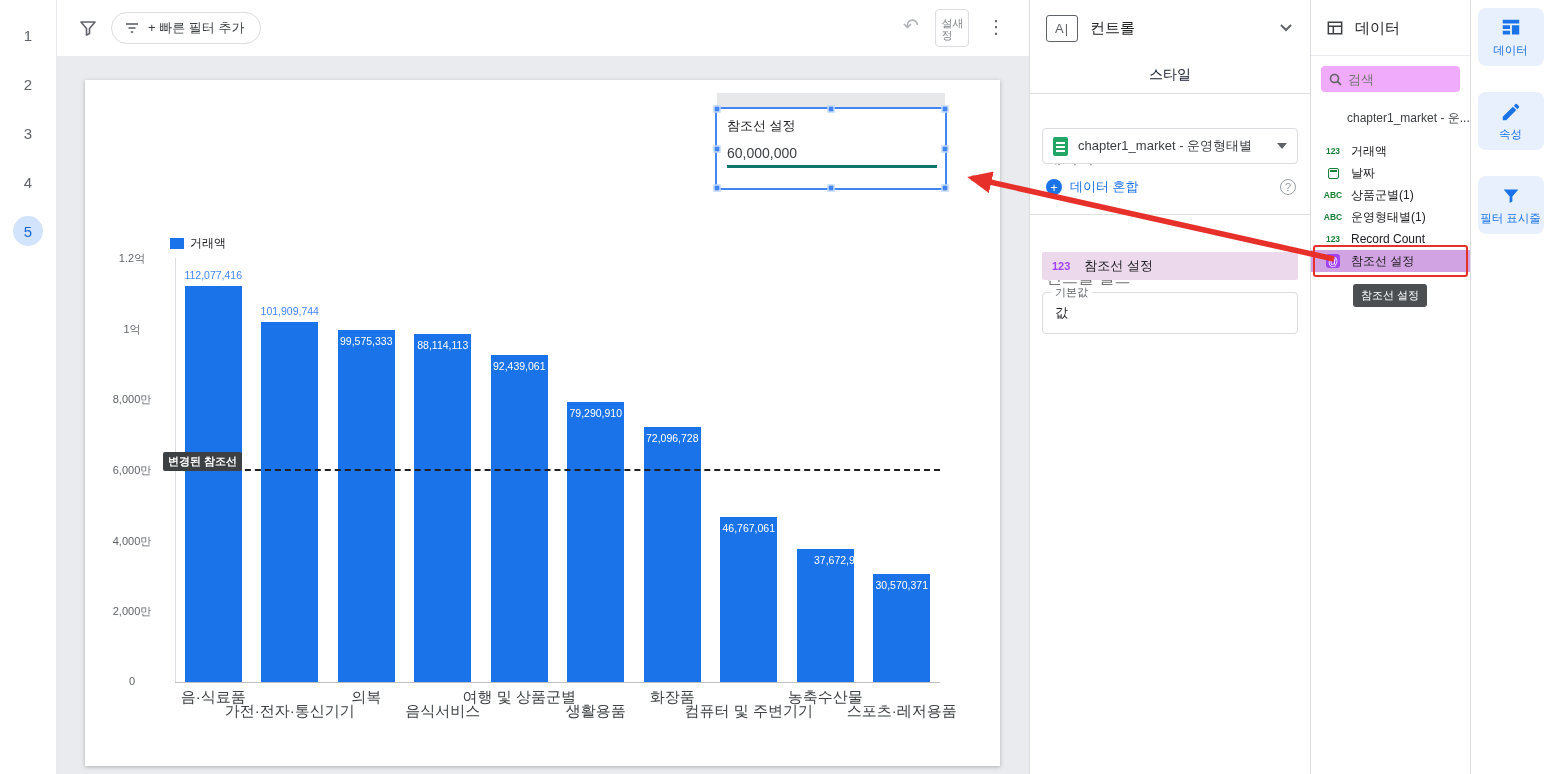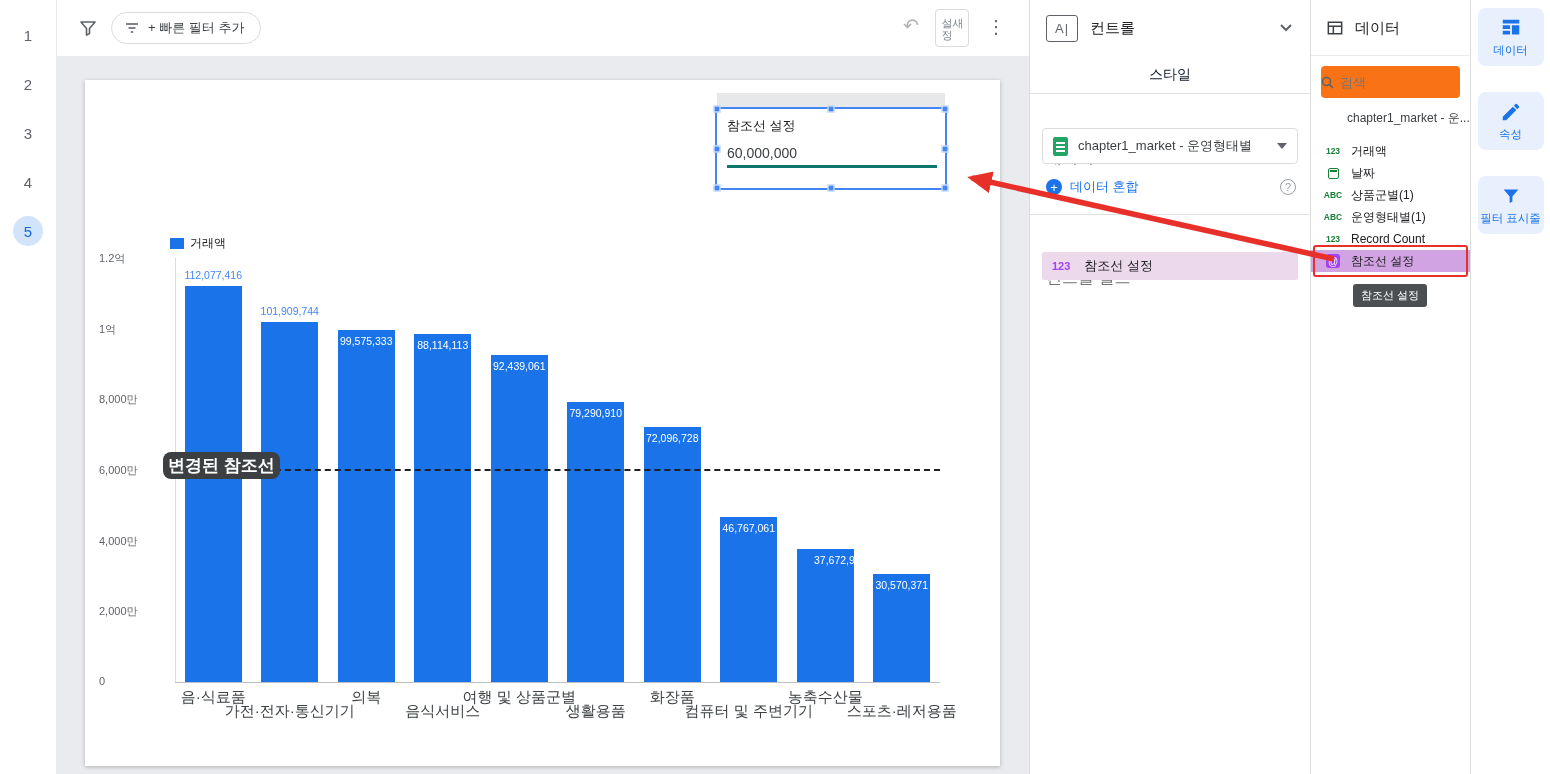--- a/index.html
+++ b/index.html
@@ -31,28 +31,28 @@
   .control-widget{position:absolute;left:630px;top:27px;width:232px;height:83px;border:2px solid #4285f4;background:#fff;z-index:3;}
   .sel-handle{position:absolute;width:7px;height:7px;background:#4285f4;border:1px solid #fff;transform:translate(-50%,-50%);}
   .widget-title{position:absolute;left:10px;top:8px;font-size:13px;color:#202124;}
   .widget-input{position:absolute;left:10px;top:34px;width:210px;font-size:14px;color:#3c4043;border:none;border-bottom:3px solid #0f766e;padding:2px 0 4px 0;outline:none;background:transparent;font-family:inherit;}
 
   
   .legend{position:absolute;left:85px;top:155px;display:flex;align-items:center;gap:6px;}
   .legend-swatch{width:14px;height:11px;background:#1a73e8;display:inline-block;}
   .legend-label{font-size:12px;color:#202124;}
   .axis-line{position:absolute;background:#dadce0;}
-  .y-tick{position:absolute;font-size:11px;color:#5f6368;text-align:left;}
+  .y-tick{position:absolute;font-size:11px;color:#5f6368;text-align:center;}
   .bar{position:absolute;cursor:pointer;}
   .bar-label{position:absolute;font-size:10.5px;text-align:center;white-space:nowrap;}
   .bar-label.above{color:#4285f4;}
   .bar-label.inside{color:#fff;}
   .x-label{position:absolute;transform:translateX(-50%);white-space:nowrap;font-size:15px;color:#3c4043;}
   .ref-line{position:absolute;height:0;border-top:2px dashed #202124;}
-  .ref-badge{position:absolute;background:#3c4043;color:#fff;font-size:17px;font-weight:bold;padding:2px 5px;border-radius:8px;white-space:nowrap;}
+  .ref-badge{position:absolute;background:#3c4043;color:#fff;font-size:11px;font-weight:bold;padding:2px 5px;border-radius:2px;white-space:nowrap;}
 
   
   .control-panel{position:absolute;left:1029px;top:0;width:281px;height:774px;background:#fff;border-left:1px solid #dadce0;}
   .cp-header{position:relative;height:56px;}
   .ctrl-icon{position:absolute;left:16px;top:15px;width:32px;height:27px;border:1.3px solid #5f6368;border-radius:3px;display:flex;align-items:center;justify-content:center;font-size:13px;color:#5f6368;}
   .ctrl-icon::before{content:"A|";letter-spacing:1px;}
   .cp-title{position:absolute;left:60px;top:19px;font-size:15px;color:#202124;}
   .cp-chevron{position:absolute;right:18px;top:24px;cursor:pointer;}
   .cp-tabs{position:absolute;left:0;top:56px;width:100%;height:38px;display:flex;border-bottom:1px solid #e0e0e0;}
   .tab{flex:1;display:flex;align-items:center;justify-content:center;font-size:14px;color:#0f172a;position:relative;cursor:pointer;}
@@ -75,21 +75,21 @@
   .chip-label{font-size:13px;color:#202124;}
   .default-box{position:absolute;left:12px;right:12px;top:292px;height:42px;border:1px solid #dadce0;border-radius:4px;}
   .default-legend{position:absolute;top:-8px;left:8px;background:#fff;padding:0 4px;font-size:11px;color:#5f6368;}
   .default-value{position:absolute;left:12px;top:11px;font-size:13px;color:#202124;}
 
   
   .data-panel{position:absolute;left:1310px;top:0;width:160px;height:774px;background:#fff;border-left:1px solid #dadce0;}
   .dp-header{position:relative;height:56px;border-bottom:1px solid #e8eaed;}
   .dp-icon{position:absolute;left:14px;top:18px;}
   .dp-title{position:absolute;left:44px;top:19px;font-size:15px;color:#202124;}
-  .search-box{position:absolute;left:10px;right:10px;top:66px;height:32px;background:#f97316;border-radius:4px;display:flex;align-items:center;padding:0 0;gap:6px;}
+  .search-box{position:absolute;left:10px;right:10px;top:66px;height:26px;background:#f0abfc;border-radius:4px;display:flex;align-items:center;padding:0 8px;gap:6px;}
   .search-input{flex:1;border:none;background:transparent;outline:none;font-size:13px;color:#3c4043;min-width:0;font-family:inherit;}
   .dp-source{position:absolute;left:36px;top:110px;font-size:12px;color:#3c4043;white-space:nowrap;}
   .field-list{position:absolute;left:0;right:0;top:140px;}
   .field-row{height:22px;display:flex;align-items:center;gap:8px;padding:0 6px 0 12px;cursor:pointer;}
   .field-row.hl{background:#d2a3e2;}
   .fi{flex:0 0 auto;display:flex;align-items:center;justify-content:center;}
   .fi-num,.fi-abc{width:20px;font-size:8.5px;font-weight:bold;color:#188038;letter-spacing:0;}
   .fi-cal{width:20px;}
   .fi-cal i{display:block;position:relative;width:11px;height:11px;border:1.5px solid #188038;border-radius:2px;}
   .fi-cal i::before{content:"";position:absolute;left:1px;right:1px;top:1px;height:2px;background:#188038;}
@@ -228,20 +228,24 @@
       <span class="plus-icon"></span>
       <span class="blend-link">데이터 혼합</span>
       <span class="help-icon"></span>
     </div>
     <div class="cp-divider"></div>
     <div class="section-label" style="top:228px">컨트롤 필드</div>
     <div class="field-chip">
       <span class="chip-type">123</span>
       <span class="chip-label">참조선 설정</span>
     </div>
+    <div class="default-box">
+      <span class="default-legend">기본값</span>
+      <span class="default-value">값</span>
+    </div>
   </div>
 
   <div class="data-panel">
     <div class="dp-header">
       <svg class="dp-icon" width="20" height="20" viewBox="0 0 24 24">
           <path d="M4 5h16v14H4zM4 10h16M10 10v9" fill="none" stroke="#3c4043" stroke-width="1.8"></path>
         </svg>
       <span class="dp-title">데이터</span>
     </div>
     <div class="search-box">

